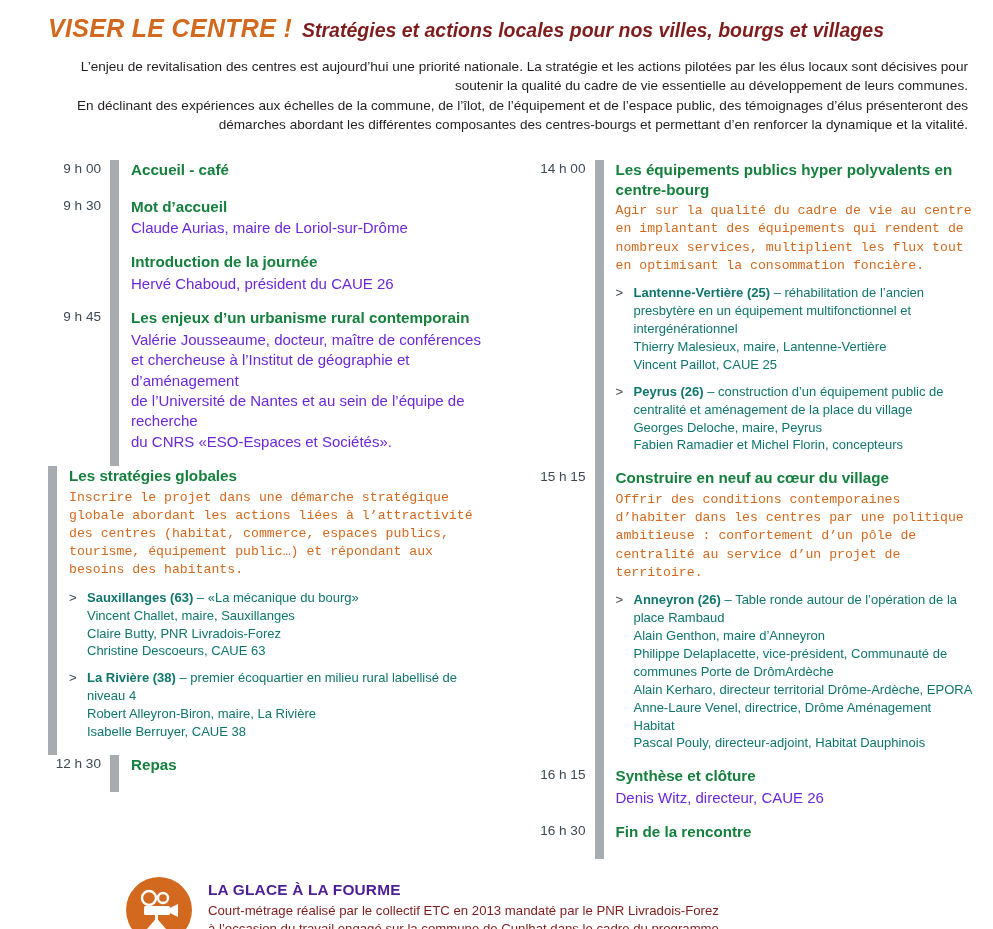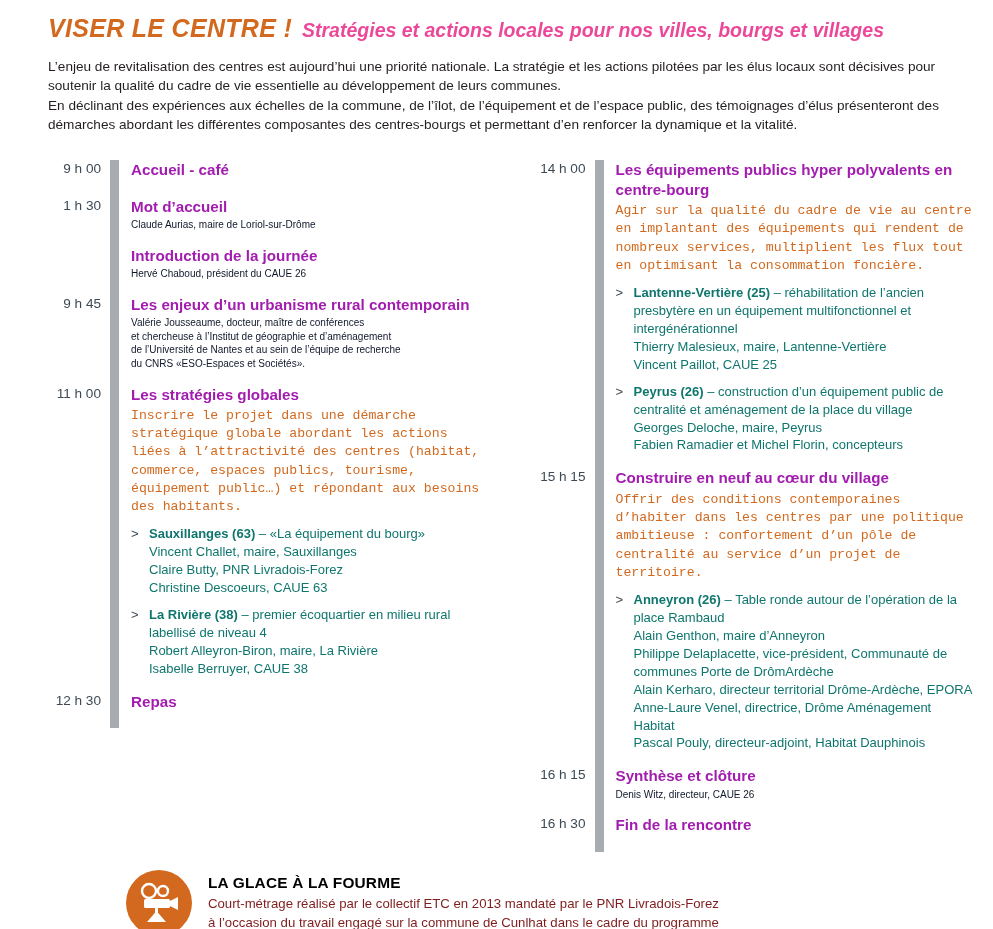--- a/index.html
+++ b/index.html
@@ -31,33 +31,33 @@
   }
   .title-main {
     color: #d2691e;
     font-size: 25px;
     font-weight: bold;
     font-style: italic;
     letter-spacing: 0.3px;
     white-space: nowrap;
   }
   .title-sub {
-    color: #ec4899;
+    color: #7f1d1d;
     font-size: 19.5px;
     font-style: italic;
     font-weight: bold;
   }
   .intro {
     color: #231f20;
     font-size: 13.6px;
     line-height: 1.42;
     max-width: 920px;
     margin-bottom: 26px;
   }
-  .intro p { margin: 0; }
+  .intro p { margin: 0; text-align: right; }
 
   
   .columns {
     display: flex;
     gap: 44px;
   }
   .col {
     width: 452px;
     position: relative;
   }
@@ -83,31 +83,31 @@
     min-width: 9px;
     background: #a7acb1;
     margin-right: 12px;
   }
   .rail.blank { background: #a7acb1; }
   .body {
     flex: 1;
     padding-bottom: 14px;
   }
   .heading {
-    color: #a21caf;
+    color: #15803d;
     font-weight: bold;
     font-size: 15.2px;
     line-height: 1.28;
     margin-bottom: 3px;
   }
   .heading.small-gap { margin-bottom: 2px; }
   .speaker {
-    font-size: 10px;
+    font-size: 15px;
     line-height: 1.36;
-    color: #0f172a;
+    color: #6d28d9;
   }
   .desc {
     color: #d2691e;
     font-size: 13.2px;
     line-height: 1.38;
     margin-top: 3px;
     margin-bottom: 8px;
     font-family: Liberation Mono, monospace;
   }
   .sub-heading-gap { margin-top: 14px; }
@@ -142,21 +142,21 @@
     width: 66px;
     height: 66px;
     border-radius: 50%;
     background: #d2691e;
     position: relative;
     flex: 0 0 auto;
   }
   .film-badge svg { position: absolute; top: 10px; left: 10px; }
   .footer-text { padding-top: 4px; }
   .footer-title {
-    color: #000000;
+    color: #4c1d95;
     font-weight: bold;
     font-size: 15.4px;
     letter-spacing: 0.2px;
     margin-bottom: 3px;
   }
   .footer-desc {
     font-size: 13.2px;
     line-height: 1.42;
     color: #7f1d1d;
   }
@@ -182,21 +182,21 @@
 
       <div class="block">
         <div class="time">9 h 00</div>
         <div class="rail"></div>
         <div class="body">
           <div class="heading">Accueil - café</div>
         </div>
       </div>
 
       <div class="block">
-        <div class="time">1 h 30</div>
+        <div class="time">9 h 30</div>
         <div class="rail"></div>
         <div class="body">
           <div class="heading small-gap">Mot d’accueil</div>
           <div class="speaker">Claude Aurias, maire de Loriol-sur-Drôme</div>
           <div class="heading sub-heading-gap small-gap">Introduction de la journée</div>
           <div class="speaker">Hervé Chaboud, président du CAUE 26</div>
         </div>
       </div>
 
       <div class="block">
@@ -205,30 +205,29 @@
         <div class="body">
           <div class="heading small-gap">Les enjeux d’un urbanisme rural contemporain</div>
           <div class="speaker" style="white-space: pre-line;">Valérie Jousseaume, docteur, maître de conférences
 et chercheuse à l’Institut de géographie et d’aménagement
 de l’Université de Nantes et au sein de l’équipe de recherche
 du CNRS «ESO-Espaces et Sociétés».</div>
         </div>
       </div>
 
       <div class="block">
-        <div class="time">11 h 00</div>
         <div class="rail"></div>
         <div class="body">
           <div class="heading small-gap">Les stratégies globales</div>
           <div class="desc">Inscrire le projet dans une démarche stratégique globale abordant les actions liées à l’attractivité des centres (habitat, commerce, espaces publics, tourisme, équipement public…) et répondant aux besoins des habitants.</div>
 
           <div class="case">
             <div class="chev">&gt;</div>
             <div class="case-body">
-              <div><span class="case-title">Sauxillanges (63)</span><span> – «La équipement du bourg»</span></div>
+              <div><span class="case-title">Sauxillanges (63)</span><span> – «La mécanique du bourg»</span></div>
               <div>Vincent Challet, maire, Sauxillanges</div>
               <div>Claire Butty, PNR Livradois-Forez</div>
               <div>Christine Descoeurs, CAUE 63</div>
             </div>
           </div>
 
           <div class="case">
             <div class="chev">&gt;</div>
             <div class="case-body">
               <div><span class="case-title">La Rivière (38)</span><span> – premier écoquartier en milieu rural labellisé de niveau 4</span></div>

